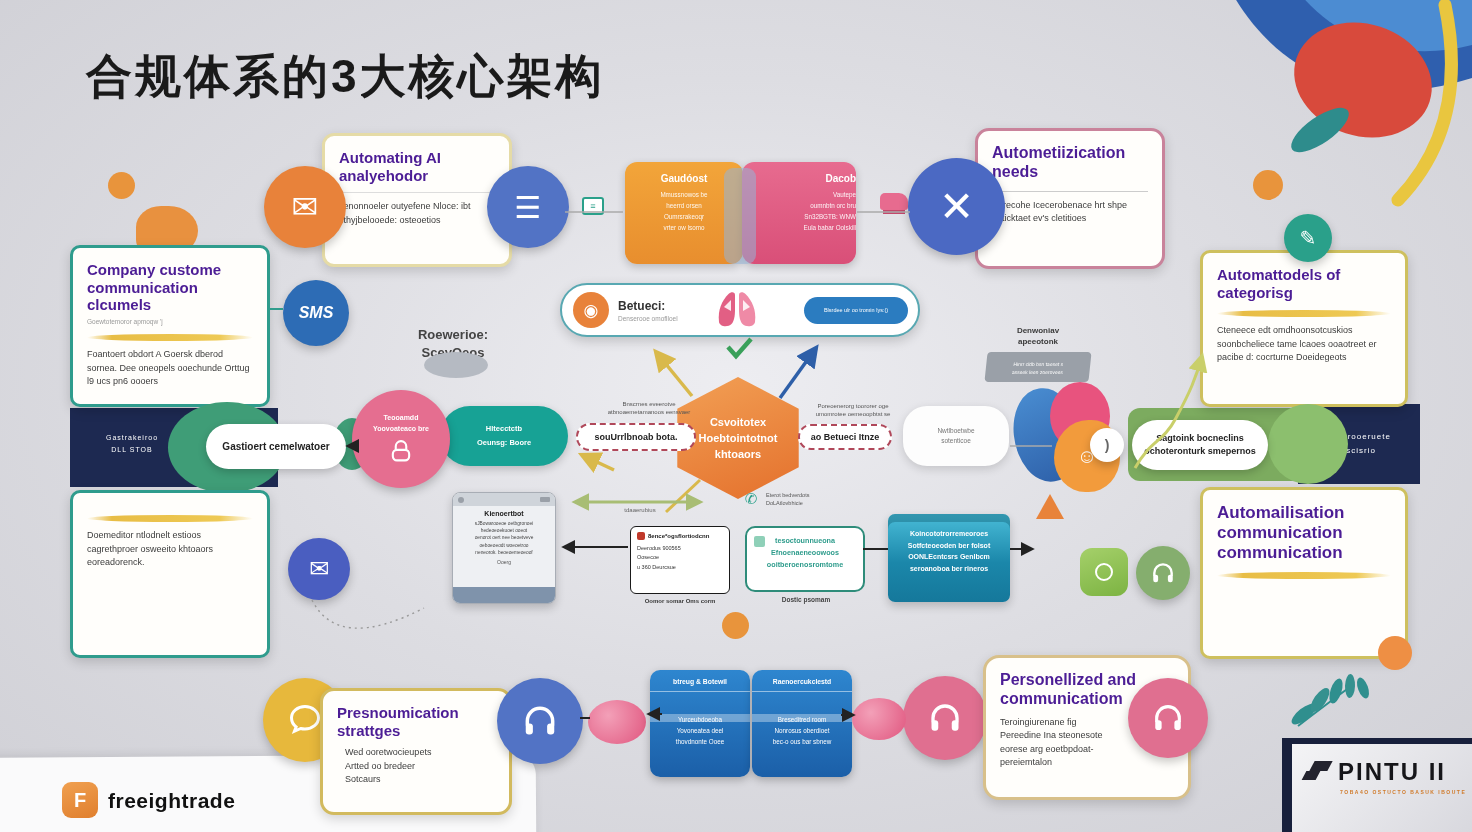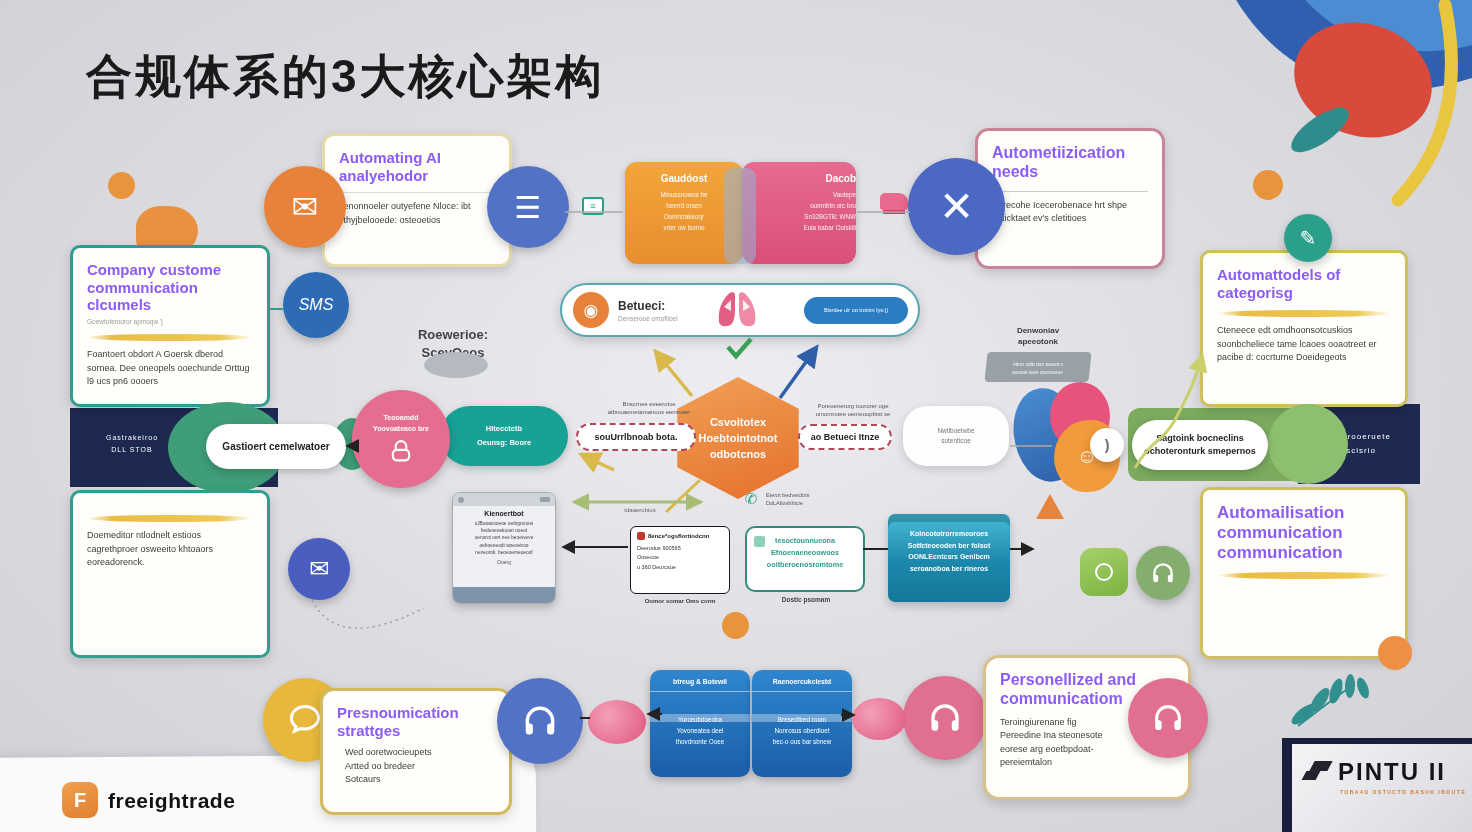--- a/index.html
+++ b/index.html
@@ -4,21 +4,21 @@
 <style>
   html,body{margin:0;padding:0;background:#c9c9ce;}
   *{box-sizing:border-box;}
   .stage{position:relative;width:1472px;height:832px;overflow:hidden;
     font-family:"Liberation Sans","DejaVu Sans",sans-serif;
     background:radial-gradient(ellipse at 50% 46%, #ededf1 0%, #dddde2 48%, #d0d0d6 100%);}
   .abs{position:absolute;}
   .pre{white-space:pre-line;}
   .card{position:absolute;background:#fffefb;border-radius:10px;
     box-shadow:0 4px 12px rgba(0,0,0,.16);padding:13px 14px;z-index:2;}
-  .ct{font-weight:bold;color:#8b5cf6;line-height:1.18;white-space:pre-line;}
+  .ct{font-weight:bold;color:#4c1d95;line-height:1.18;white-space:pre-line;}
   .cb{color:#3c3c3c;line-height:1.5;white-space:pre-line;margin-top:7px;}
   .uline{height:7px;border-radius:50%;margin-top:9px;
     background:linear-gradient(90deg,rgba(235,190,70,0) 0%,#e8bd45 15%,#eec954 80%,rgba(235,190,70,0) 100%);}
   .circle{position:absolute;border-radius:50%;display:flex;align-items:center;justify-content:center;
     box-shadow:0 4px 10px rgba(0,0,0,.22);z-index:3;color:#fff;}
   .banner{position:absolute;background:#1d2951;z-index:1;}
   .pill{position:absolute;background:#fff;display:flex;align-items:center;justify-content:center;
     text-align:center;font-weight:bold;color:#222;box-shadow:0 3px 8px rgba(0,0,0,.2);z-index:3;}
   .tiny{color:#555;text-align:center;line-height:1.35;white-space:pre-line;}
   svg{display:block;}
@@ -39,21 +39,21 @@
   <div class="abs" style="left:136px;top:206px;width:62px;height:52px;background:#e8913f;border-radius:46% 54% 60% 40%;z-index:1"></div>
 
   <div class="card" style="left:70px;top:245px;width:200px;height:162px;border:3px solid #2f9c8d">
     <div class="ct" style="font-size:15px">Company custome
 communication clcumels</div>
     <div style="font-size:6.5px;color:#9a9a9a;margin-top:4px">Goewtotemoror apmoqw 'j</div>
     <div class="uline"></div>
     <div class="cb" style="font-size:9px">Foantoert obdort A Goersk dberod sornea. Dee oneopels ooechunde Orttug l9 ucs pn6 oooers</div>
   </div>
 
-  <div class="circle" style="left:283px;top:272px;width:66px;height:66px;background:#2d6cb5;font-size:16px;font-weight:normal;font-style:italic">
+  <div class="circle" style="left:283px;top:280px;width:66px;height:66px;background:#2d6cb5;font-size:16px;font-weight:bold;font-style:italic">
       <span>SMS</span>
     </div>
 
   <div class="banner" style="left:70px;top:408px;width:208px;height:79px">
     <div class="pre" style="position:absolute;left:10px;top:24px;width:104px;text-align:center;color:#fff;font-size:7px;line-height:1.7;letter-spacing:1px">Gastrakeiroo
 DLL STOB</div>
   </div>
   <div class="abs" style="left:168px;top:402px;width:118px;height:91px;background:#3f9d77;border-radius:50%;z-index:2"></div>
   <div class="pill" style="left:206px;top:424px;width:140px;height:45px;border-radius:23px;font-size:10px">Gastioert cemelwatoer</div>
 
@@ -150,21 +150,21 @@
       <path d="M36 17 L29 10 L29 21 Z" fill="#fff" opacity=".85"></path>
     </svg>
     <div style="margin-left:auto;margin-right:10px;width:104px;height:27px;background:#2b7cc0;border-radius:14px;color:#fff;font-size:5.5px;display:flex;align-items:center;justify-content:center">Blsrdee ulr oo tromin lys:()</div>
   </div>
 
   <div class="abs pre" style="left:672px;top:377px;width:132px;height:122px;z-index:2;
        clip-path:polygon(50% 0%,96% 26%,96% 74%,50% 100%,4% 74%,4% 26%);
        background:linear-gradient(160deg,#f2a055,#e4702c);color:#fff;font-weight:bold;font-size:11px;
        text-align:center;padding-top:38px;line-height:1.45">Csvoitotex
 Hoebtointotnot
-odbotcnos</div>
+khtoaors</div>
 
   <div class="abs tiny" style="left:574px;top:400px;width:150px;font-size:6px;z-index:3">Bnscrnes eveerotve
 atbnoaemetamanoos eensvaer</div>
   <div class="abs" style="left:576px;top:423px;width:120px;height:28px;background:#fff;border:2px dashed #b0485a;border-radius:15px;z-index:3;display:flex;align-items:center;justify-content:center;font-size:9px;font-weight:bold;color:#222">souUrrlbnoab bota.</div>
 
   <div class="abs tiny" style="left:790px;top:402px;width:126px;font-size:6px;z-index:3">Poreoenerorg toororer oge
 umomrotee oemeoopbtst se</div>
   <div class="abs" style="left:798px;top:424px;width:94px;height:26px;background:#fff;border:2px dashed #b0485a;border-radius:14px;z-index:3;display:flex;align-items:center;justify-content:center;font-size:9px;font-weight:bold;color:#222">ao Betueci Itnze</div>
 
   <div class="abs pre" style="left:903px;top:406px;width:106px;height:60px;background:#fdfdfd;border-radius:24px;z-index:3;box-shadow:0 3px 10px rgba(0,0,0,.15);display:flex;align-items:center;justify-content:center;text-align:center;font-size:6.5px;color:#777;line-height:1.6">Nwtlboetwbe

